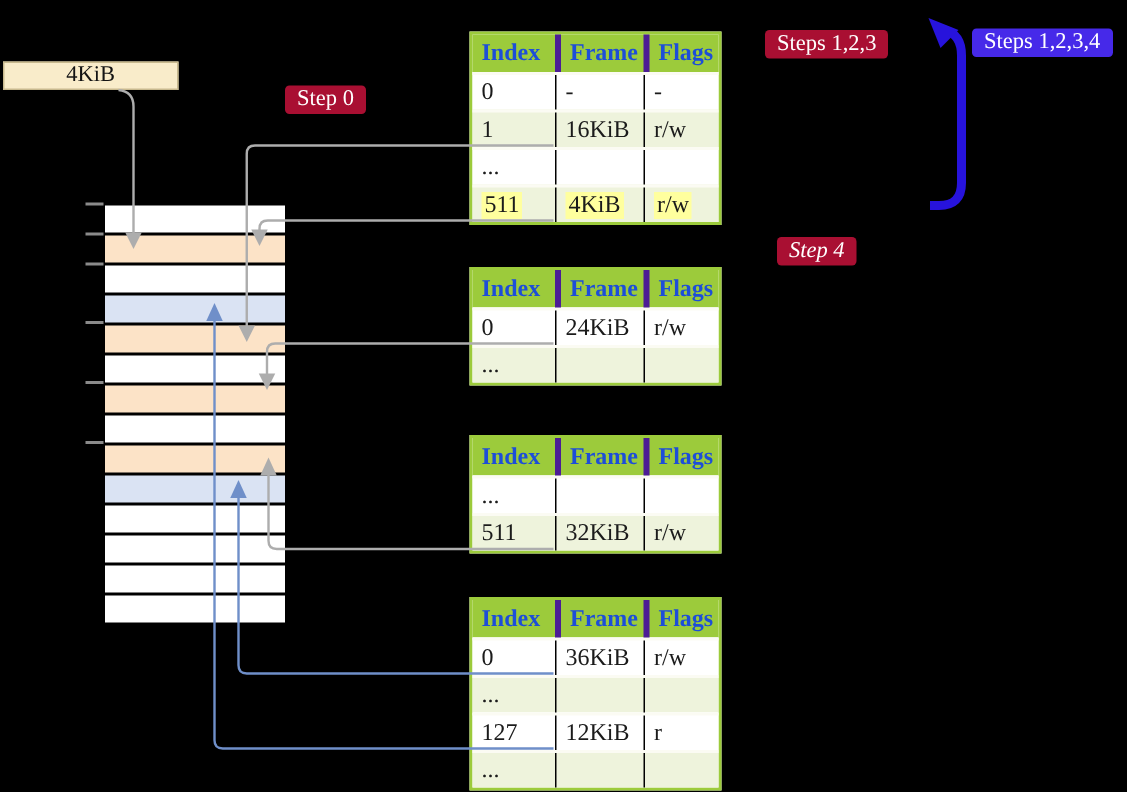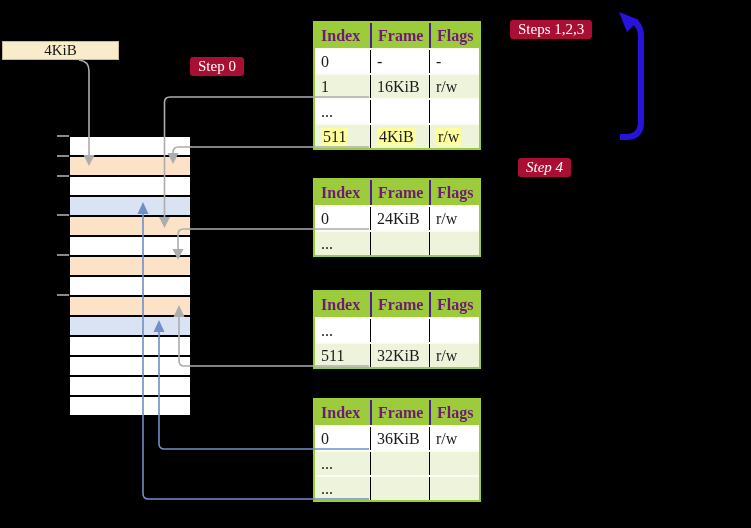--- a/index.html
+++ b/index.html
@@ -21,22 +21,22 @@
           background:#f9ecca; border:1px solid #c8b98e; color:#141414;
           font-size:15px; display:flex; align-items:center; justify-content:center; }
   
   .lbl { position:absolute; color:#fff; font-size:15px; line-height:17px;
          padding:1px 8px; border-radius:3px; white-space:nowrap;text-align:right; }
   .lbl.red    { background:#a90f32; }
   .lbl.violet { background:#4629e9; }
   
   .ptable { position:absolute; left:313px; width:168px; border:2px solid #9ccb3b; background:#fff; }
   .thead { display:grid; grid-template-columns:55px 59px 54px; background:#9ccb3b;
-           color:#701a75; font-weight:bold; font-size:16px; height:25px; }
-  .thead > div { padding:0 6px; border-left:2px solid #4c1d95; display:flex; align-items:center; }
+           color:#1d4ed8; font-weight:bold; font-size:16px; height:25px; }
+  .thead > div { padding:0 6px; border-left:4px solid #4c1d95; display:flex; align-items:center; }
   .thead > div:first-child { border-left:none; }
   .tr { display:grid; grid-template-columns:55px 59px 54px; font-size:16px;
         color:#1b1b1b; height:25px; border-top:2px solid #fbfbf3; background:#fff; }
   .tr.shaded { background:#eef3dc; }
   .tr > div { padding:0 6px; border-left:1px solid #000; display:flex; align-items:center; }
   .tr > div:first-child { border-left:none; }
   .hl { background:#ffff9e; padding:0 2px; }
   .arrows { position:absolute; left:0; top:0; pointer-events:none; }
 </style>
 </head>
@@ -67,20 +67,21 @@
   <div class="tick" style="top:214px"></div>
   <div class="tick" style="top:254px"></div>
   <div class="tick" style="top:294px"></div>
 
   <div class="addr">
     <span>4KiB</span>
   </div>
 
   <div class="lbl red" style="left:190px; top:41px;margin-top:16px;">Step 0</div>
   <div class="lbl red" style="left:510px; top:20px;">Steps 1,2,3</div>
+  <div class="lbl violet" style="left:648px; top:19px;">Steps 1,2,3,4</div>
   <div class="lbl red" style="left:518px; top:158px;font-style:italic;">Step 4</div>
 
   <div class="ptable" style="top:21px">
     <div class="thead">
       <div>Index</div>
       <div>Frame</div>
       <div>Flags</div>
     </div>
     <div class="tr">
       <div>0</div>
@@ -155,20 +156,25 @@
     <div class="tr">
       <div>0</div>
       <div>36KiB</div>
       <div>r/w</div>
     </div>
     <div class="tr shaded">
       <div>...</div>
       <div></div>
       <div></div>
     </div>
+    <div class="tr">
+      <div>127</div>
+      <div>12KiB</div>
+      <div>r</div>
+    </div>
     <div class="tr shaded">
       <div>...</div>
       <div></div>
       <div></div>
     </div>
   </div>
 
   <svg class="arrows" width="751" height="528" viewBox="0 0 751 528">
 
     <g>

